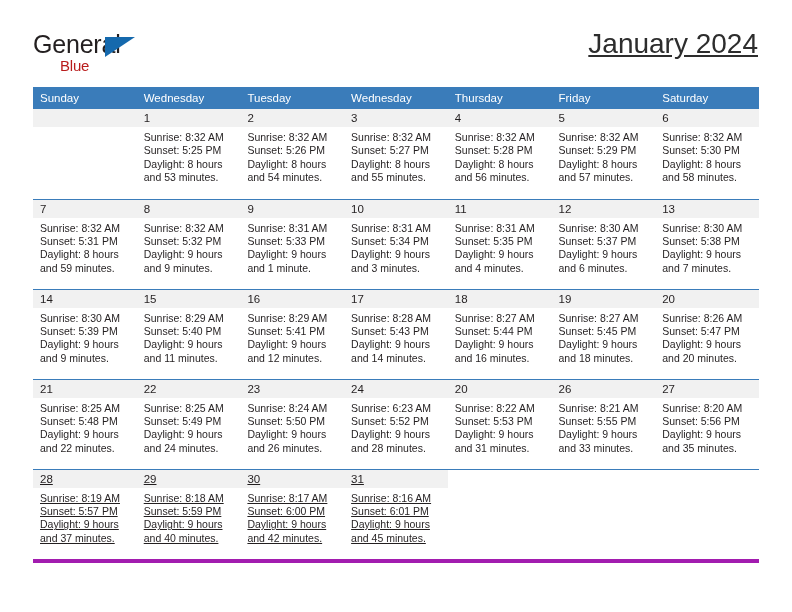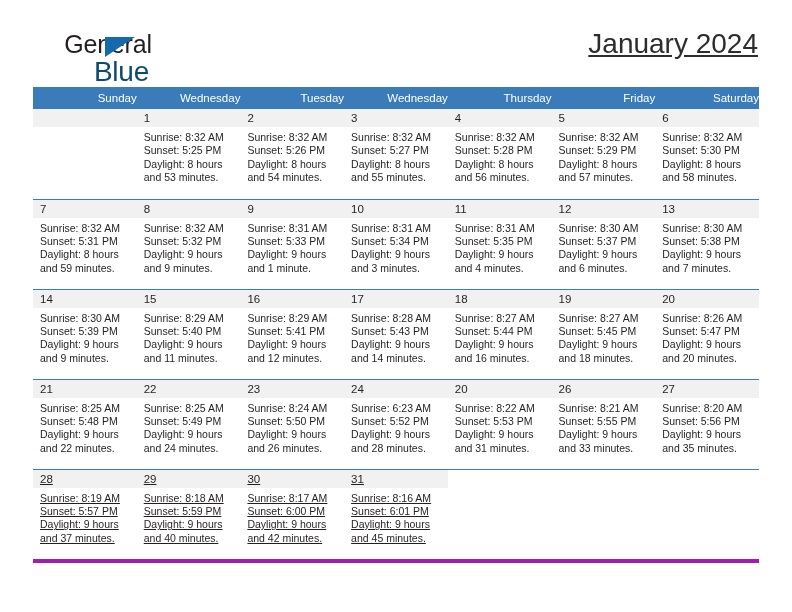--- a/index.html
+++ b/index.html
@@ -29,33 +29,32 @@
     align-items: flex-start;
     justify-content: space-between;
     padding: 26px 34px 0 33px;
     height: 80px;
   }
   .brand {
     position: relative;
     width: 150px;
     height: 52px;
     padding-top: 6px;
-    text-align: center;
   }
   .brand-general {
     font-size: 25px;
     color: #231f20;
     letter-spacing: -0.2px;
     line-height: 1;
     display: block;
     font-family: "Liberation Sans", sans-serif;
   }
   .brand-blue {
-    font-size: 28px;
-    color: #0c4a6e;
+    font-size: 15px;
+    color: #b91c1c;
     line-height: 1;
     display: block;
     margin-top: 1px;
     margin-left: 27px;
     letter-spacing: -0.2px;
   }
   .brand-flag {
     position: absolute;
     left: 72px;
     top: 11px;
@@ -90,21 +89,21 @@
   table.cal {
     width: 726px;
     border-collapse: collapse;
     table-layout: fixed;
   }
   table.cal th {
     background: #3a7cba;
     color: #ffffff;
     font-size: 11.5px;
     font-weight: normal;
-    text-align: right;
+    text-align: left;
     padding: 5px 0 5px 7px;
     height: 21px;
     border: none;
   }
   table.cal td {
     vertical-align: top;
     height: 90px;
     padding: 0;
     border: none;
     background: #ffffff;

